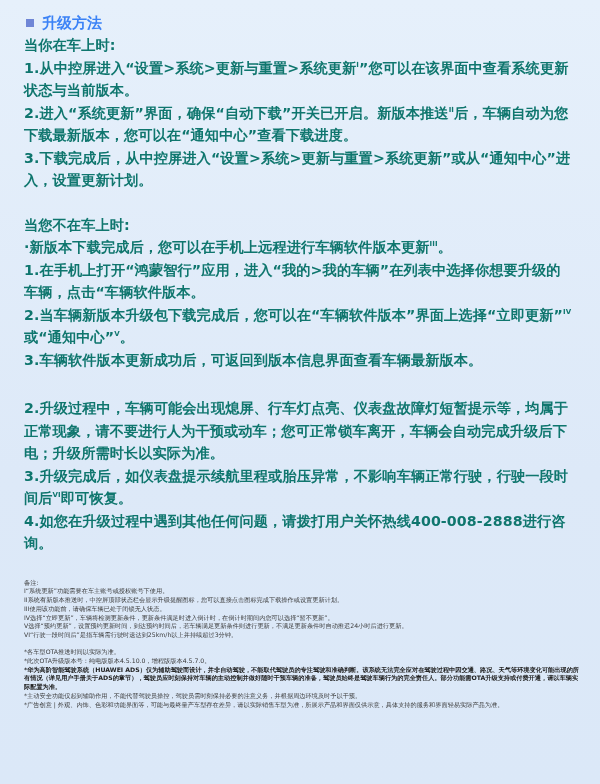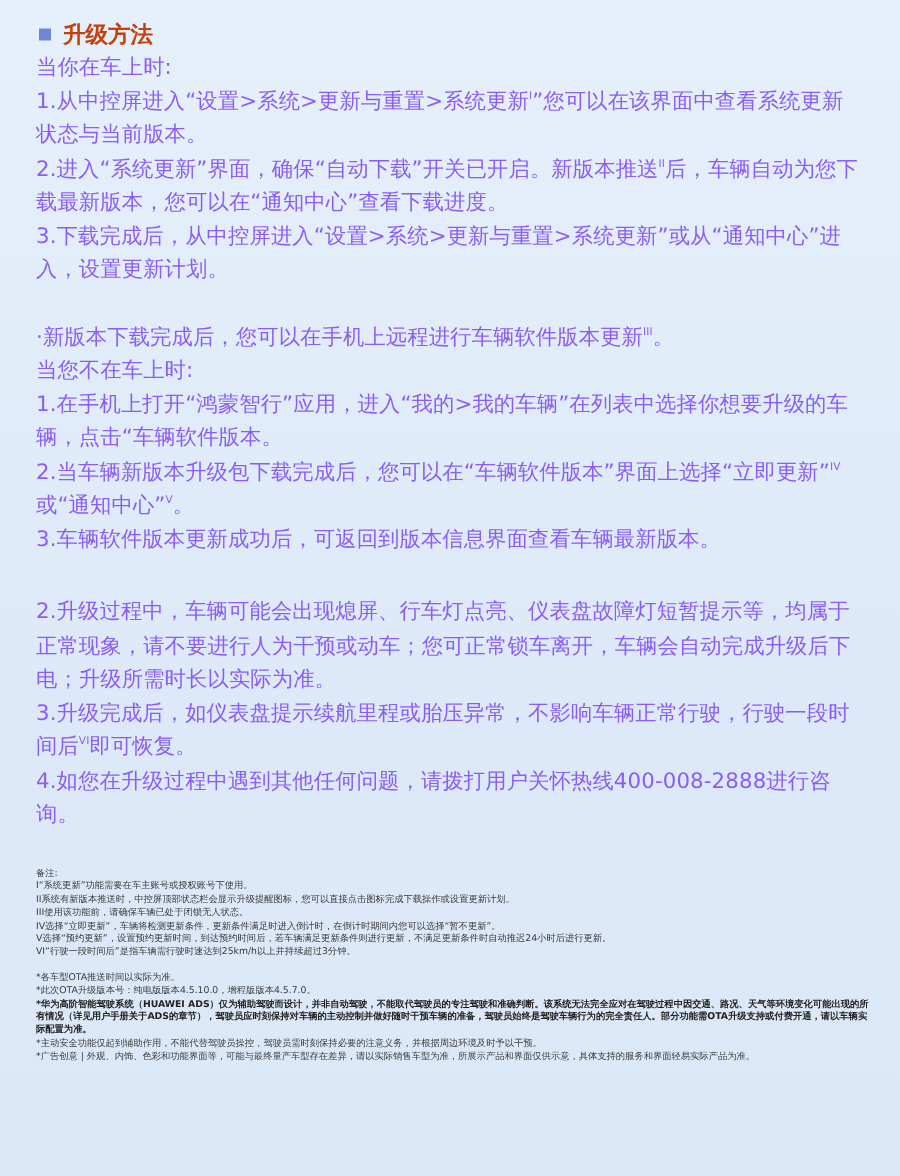--- a/index.html
+++ b/index.html
@@ -5,30 +5,31 @@
   html, body { margin: 0; padding: 0; }
   body {
     width: 600px; height: 784px; overflow: hidden;
     background: linear-gradient(180deg, #e6f0fb 0%, #dde9f8 60%, #dbe8f8 100%);
     font-family: "DejaVu Sans", "Liberation Sans", sans-serif;
     color: #2a2a2a;
   }
   .page { position: relative; padding: 0 0 0 24px; }
   .section-title {
     display: flex; align-items: center;
-    font-weight: bold; font-size: 15px; color: #c2410c;
+    font-weight: bold; font-size: 15px; color: #3b82f6;
     height: 22px;
   }
   .section-title .sq {
     width: 8px; height: 8px; background: #6f86d6; margin-right: 8px; margin-left: 2px;
   }
   .p {
-    font-size: 14.2px; line-height: 22.5px; color: #8b5cf6;
+    font-size: 14.2px; line-height: 22.5px; color: #0f766e;
     margin: 0; width: 550px; letter-spacing: 0.1px;
     white-space: pre-wrap;
+    font-weight: bold;
   }
   sup.fn { font-size: 7px; vertical-align: 6px; line-height: 0; }
   .notes { font-size: 6.2px; line-height: 8.8px; color: #3a3a3a; width: 560px; }
   .notes .line { white-space: nowrap; overflow: hidden; }
   .notes .line.bold { font-weight: bold; color: #222; white-space: normal; }
   .notes .wrap { white-space: normal; }
 </style>
 </head>
 <body>
 
@@ -39,22 +40,22 @@
     <span class="sq"></span>
     <span>升级方法</span>
   </div>
   <p class="p">当你在车上时:</p>
 
   <p class="p"><span>1.从中控屏进入“设置&gt;系统&gt;更新与重置&gt;系统更新</span><sup class="fn">I</sup><span>”您可以在该界面中查看系统更新状态与当前版本。</span></p>
   <p class="p"><span>2.进入“系统更新”界面，确保“自动下载”开关已开启。新版本推送</span><sup class="fn">II</sup><span>后，车辆自动为您下载最新版本，您可以在“通知中心”查看下载进度。</span></p>
   <p class="p"><span>3.下载完成后，从中控屏进入“设置&gt;系统&gt;更新与重置&gt;系统更新”或从“通知中心”进入，设置更新计划。</span></p>
 
   <div style="height:22px"></div>
+  <p class="p">当您不在车上时:</p>
   <p class="p"><span>·新版本下载完成后，您可以在手机上远程进行车辆软件版本更新</span><sup class="fn">III</sup><span>。</span></p>
-  <p class="p">当您不在车上时:</p>
   <p class="p"><span>1.在手机上打开“鸿蒙智行”应用，进入“我的&gt;我的车辆”在列表中选择你想要升级的车辆，点击“车辆软件版本。</span></p>
   <p class="p"><span>2.当车辆新版本升级包下载完成后，您可以在“车辆软件版本”界面上选择“立即更新”</span><sup class="fn">IV</sup><span>或“通知中心”</span><sup class="fn">V</sup><span>。</span></p>
   <p class="p"><span>3.车辆软件版本更新成功后，可返回到版本信息界面查看车辆最新版本。</span></p>
 
   <div style="height:26px"></div>
   <p class="p"><span>2.升级过程中，车辆可能会出现熄屏、行车灯点亮、仪表盘故障灯短暂提示等，均属于正常现象，请不要进行人为干预或动车；您可正常锁车离开，车辆会自动完成升级后下电；升级所需时长以实际为准。</span></p>
   <p class="p"><span>3.升级完成后，如仪表盘提示续航里程或胎压异常，不影响车辆正常行驶，行驶一段时间后</span><sup class="fn">VI</sup><span>即可恢复。</span></p>
   <p class="p"><span>4.如您在升级过程中遇到其他任何问题，请拨打用户关怀热线400-008-2888进行咨询。</span></p>
 
   <div style="height:24px"></div>

